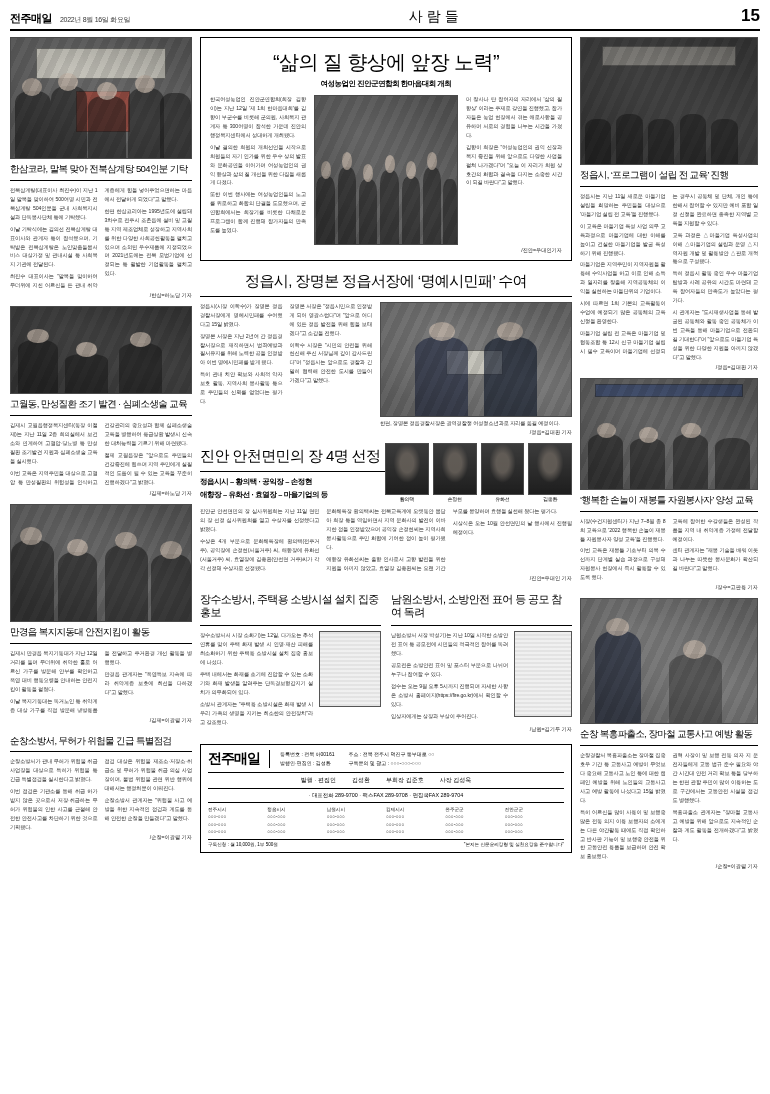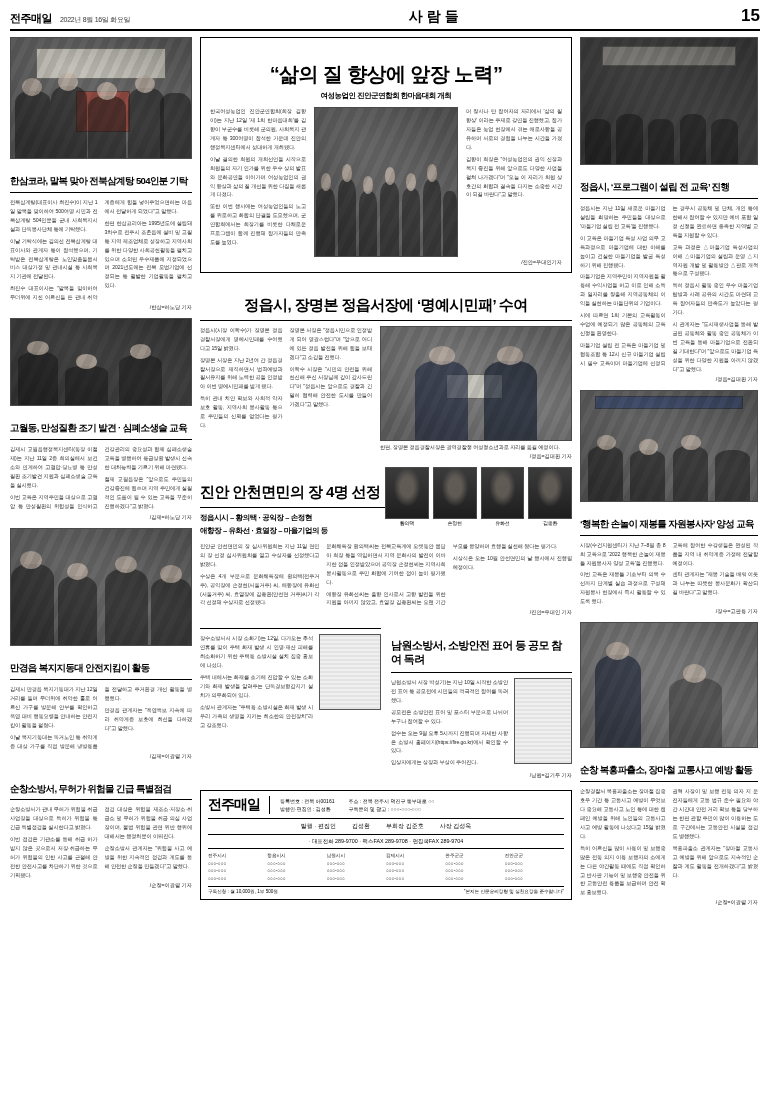--- a/index.html
+++ b/index.html
@@ -18,21 +18,21 @@
   
   .masthead {
     display: flex; align-items: flex-end; justify-content: space-between;
     border-bottom: 2px solid #000;
     padding-bottom: 3px;
     margin-bottom: 6px;
   }
   .mast-left { display: flex; align-items: baseline; gap: 8px; }
   .mast-title { font-size: 11px; font-weight: bold; letter-spacing: -0.5px; }
   .mast-date { font-size: 7px; color: #333; letter-spacing: -0.3px; }
-  .mast-center { font-size: 14px; font-weight: bold; letter-spacing: 4px; }
+  .mast-center { font-size: 14px; font-weight: normal; letter-spacing: 4px; }
   .mast-page { font-size: 17px; font-weight: bold; }
 
   
   .columns { display: flex; gap: 8px; }
   .col { display: flex; flex-direction: column; }
   .col-left { width: 182px; }
   .col-mid { width: 372px; }
   .col-right { width: 178px; }
 
   
@@ -65,24 +65,24 @@
     background: rgba(225,210,195,0.75);
     border-radius: 50%;
   }
   .photo .plaque {
     position:absolute;
     background: rgba(245,242,230,0.85);
     border: 1px solid rgba(60,60,60,0.6);
   }
 
   .headline {
-    font-weight: bold;
+    font-weight: normal;
     letter-spacing: -0.6px;
     line-height: 1.25;
-    margin: 16px 0 3px 0;
+    margin: 4px 0 3px 0;
   }
   .h-small { font-size: 9.5px; }
   .h-mid { font-size: 11px; }
   .h-big { font-size: 15px; }
   .h-huge { font-size: 20px; }
   .hr-thin { border-top: 1px solid #000; margin: 5px 0; }
 
   
   .body-text { font-size: 5.2px; line-height: 1.72; color: #2a2a2a; text-align: justify; letter-spacing: -0.1px; }
   .body-text p { margin: 0 0 3px 0; }
@@ -330,20 +330,21 @@
           <p>수상은 4개 부문으로 문화체육장에 황의택(전주거주), 공익장에 손정현(서울거주) 씨, 애향장에 유화선(서울거주) 씨, 효열장에 김종환(안천면 거주)씨가 각각 선정돼 수상자로 선정됐다.</p>
           <p>문화체육장 황의택씨는 전북교육계에 오랫동안 몸담아 회장 등을 역임하면서 지역 문화사의 발전이 이바지한 점을 인정받았으며 공익장 손정현씨는 지역사회 봉사활동으로 주민 화합에 기여한 점이 높이 평가됐다.</p>
           <p>애향장 유화선씨는 출향 인사로서 고향 발전을 위한 지원을 아끼지 않았고, 효열장 김종환씨는 오랜 기간 부모를 봉양하며 효행을 실천해 왔다는 평가다.</p>
           <p>시상식은 오는 10월 안천면민의 날 행사에서 진행될 예정이다.</p>
         </div>
         <div class="byline">/진안=우대인 기자</div>
       </div>
 
       <div class="block" style="display:flex;gap:10px;">
         <div style="flex:1;">
+          <div class="headline h-mid">장수소방서, 주택용 소방시설 설치 집중 홍보</div>
           <div class="hr-thin"></div>
           <div style="display:flex;gap:6px;">
             <div class="body-text" style="flex:1;">
               <p>장수소방서서 시장 소화기)는 12일, 다가오는 추석 연휴를 맞이 주택 화재 발생 시 인명·재산 피해를 최소화하기 위한 주택용 소방시설 설치 집중 홍보에 나섰다.</p>
               <p>주택 내에서는 화재를 초기에 진압할 수 있는 소화기와 화재 발생을 알려주는 단독경보형감지기 설치가 의무화되어 있다.</p>
               <p>소방서 관계자는 "주택용 소방시설은 화재 발생 시 우리 가족의 생명을 지키는 최소한의 안전장치"라고 강조했다.</p>
             </div>
             <div class="ad-box" style="width:62px;height:76px;"></div>
           </div>
         </div>

